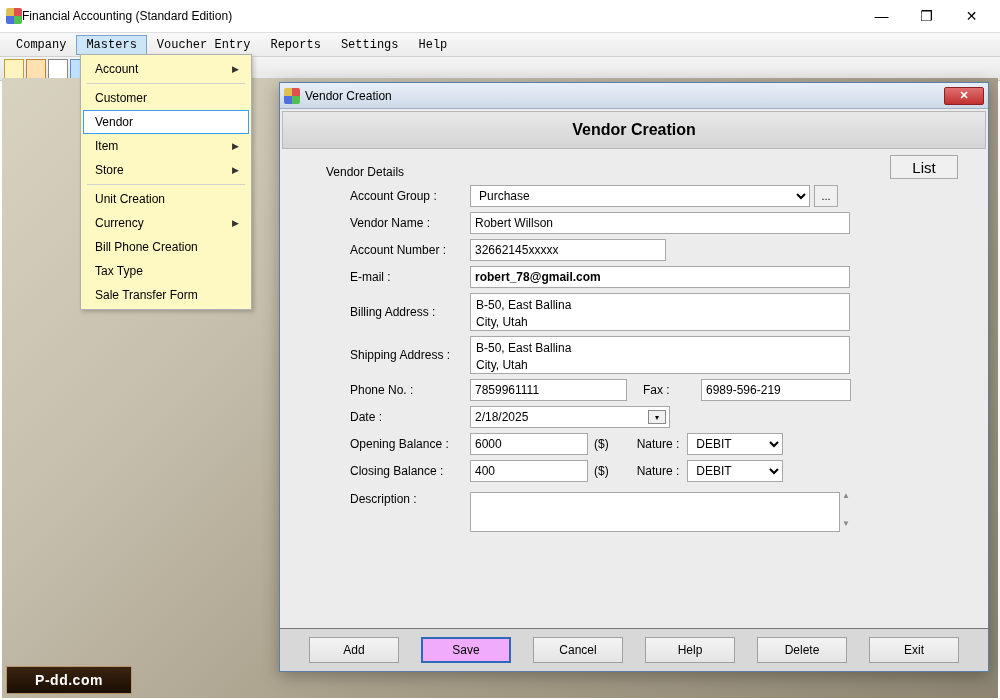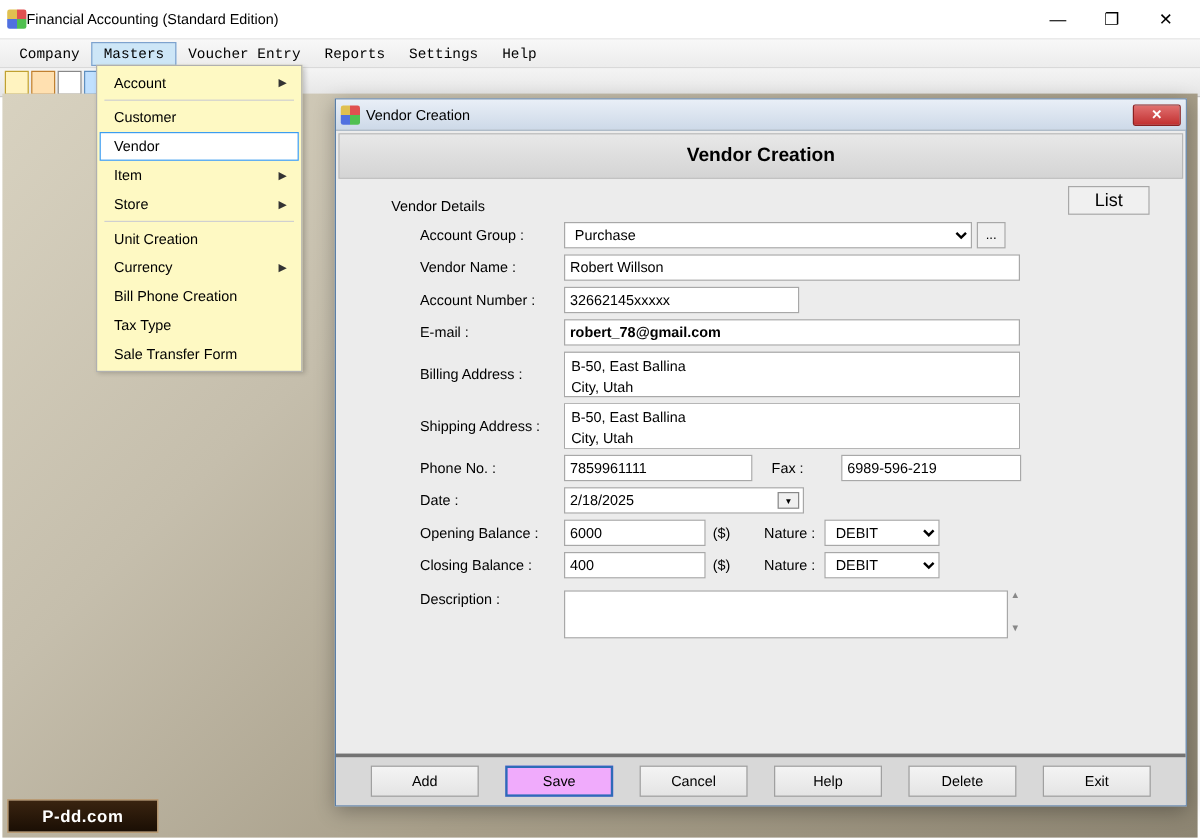--- a/index.html
+++ b/index.html
@@ -55,21 +55,21 @@
 .suffix { margin-left: 6px; font-size: 12px; }
 .nature-label { margin-left: 28px; margin-right: 8px; font-size: 12px; }
 .fax-label { margin-left: 16px; margin-right: 8px; width: 50px; }
 .date-input { position: relative; display: flex; align-items: center; }
 .date-drop { width: 18px; height: 14px; border: 1px solid #888; margin-left: -22px; background: #f0f0f0; font-size: 8px; display: flex; align-items: center; justify-content: center; z-index: 2; }
 
 .scroll-arrows { display: flex; flex-direction: column; margin-left: 2px; }
 .scroll-arrows span { font-size: 8px; line-height: 1; color: #888; }
 
 
-.btnbar { position: absolute; bottom: 0; left: 0; right: 0; height: 43px; background: #d8d8d8; border-top: 3px solid #737373; display: flex; align-items: center; justify-content: center; gap: 22px; }
+.btnbar { position: absolute; bottom: 0; left: 0; right: 0; height: 43px; background: #d8d8d8; border-top: 1px solid #737373; display: flex; align-items: center; justify-content: center; gap: 22px; }
 .dlg-btn { width: 90px; height: 26px; background: linear-gradient(#f4f4f4,#e4e4e4); border: 1px solid #a0a0a0; font-size: 12px; cursor: default; }
 .dlg-btn.primary { border: 2px solid #2d6bb8; background: #f0abfc; }
 
 
 .watermark { position: absolute; bottom: 6px; left: 6px; width: 126px; height: 28px; background: linear-gradient(#3a2410,#1a0e04); border: 1px solid #b8956a; color: #fff; display: flex; align-items: center; justify-content: center; font-size: 14px; font-weight: bold; letter-spacing: 0.5px; z-index: 200; }
 
 
 .ico-doc { background: #fff3c0; border: 1px solid #c0a030; }
 .ico-edit { background: #ffe0b0; border: 1px solid #c08030; }
 .ico-grid { background: #fff; border: 1px solid #888; }

